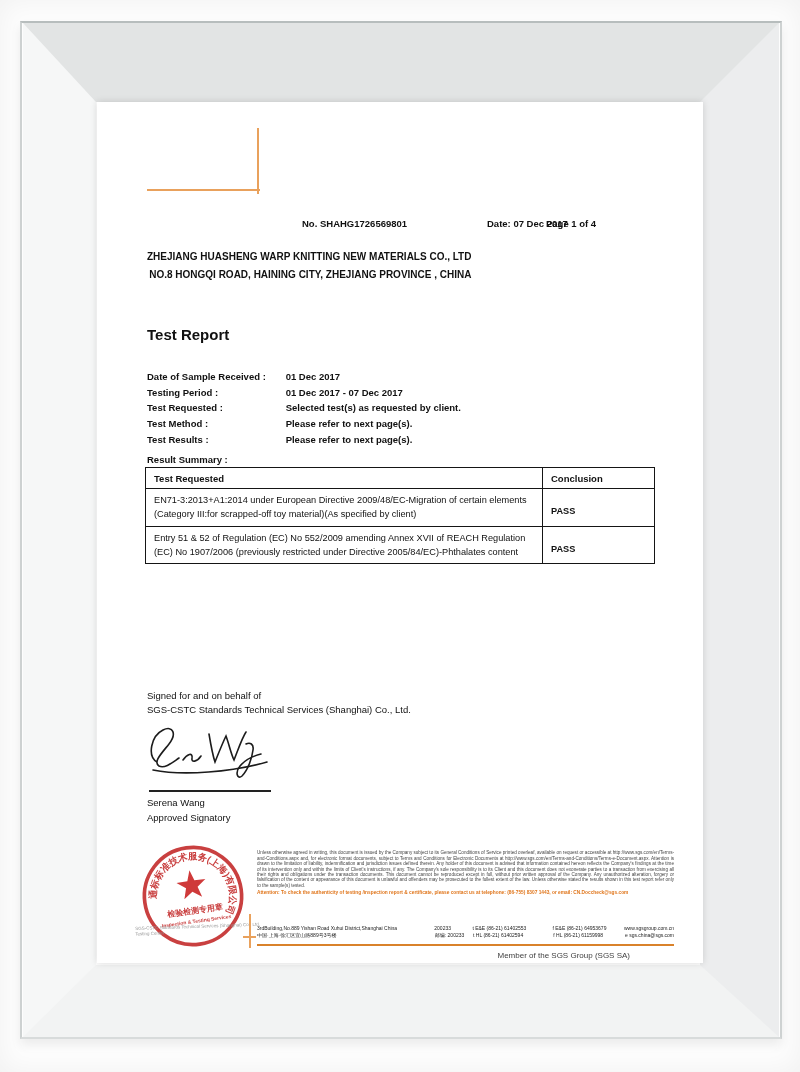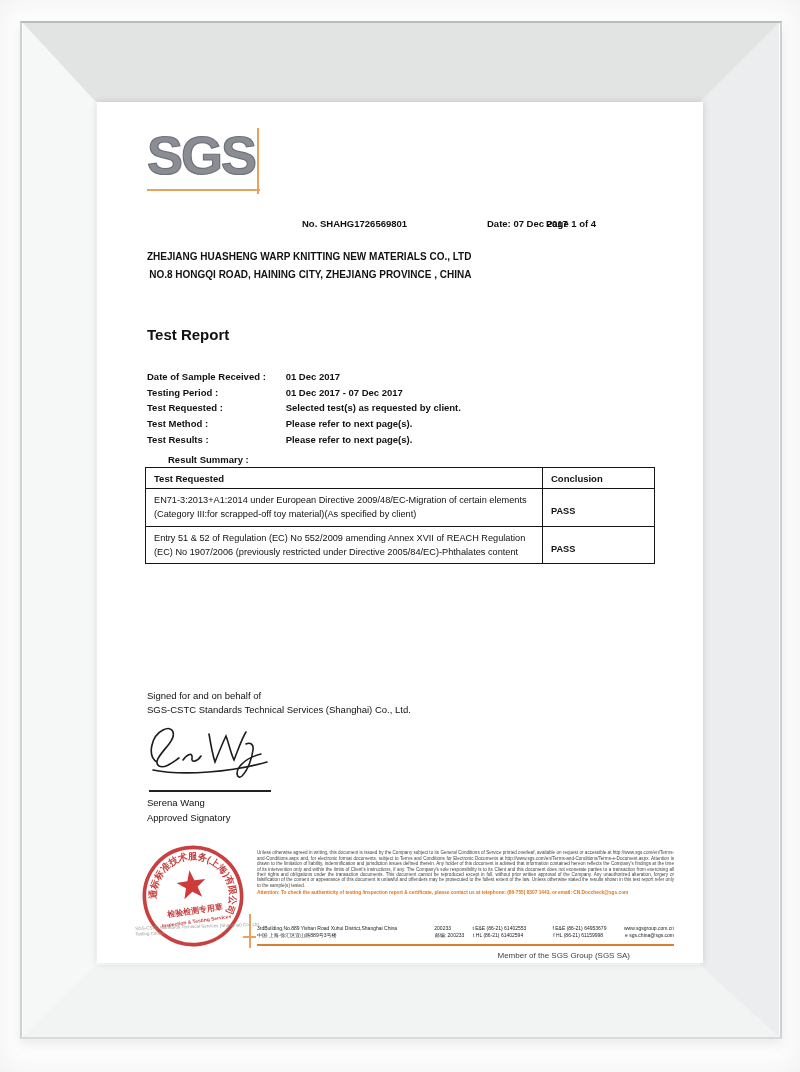--- a/index.html
+++ b/index.html
@@ -25,21 +25,21 @@
   .hdr{top:112px;height:18px;font-weight:700;color:#111;}
   .hdr-title{left:50px;font-size:15px;}
   .hdr-no{left:205px;font-size:9.5px;top:4px;position:absolute;}
   .hdr-date{left:353px;font-size:9.5px;top:4px;position:absolute;margin-left:37px;}
   .hdr-page{left:449px;font-size:9.5px;top:4px;position:absolute;}
   .hdr-wrap{position:absolute;left:0;top:112px;width:100%;height:20px;}
   .client{left:50px;top:146px;font-size:10px;font-weight:600;color:#111;line-height:17.5px;text-align:right;}
   .sample{left:50px;top:226px;font-size:9.3px;color:#111;}
   .field-row{position:absolute;left:50px;font-size:9.5px;font-weight:600;color:#111;width:520px;}
   .field-label{display:inline-block;width:136px;}
-  .rs-label{left:50px;top:352px;font-size:9.5px;font-weight:600;color:#111;margin-left:21px;}
+  .rs-label{left:50px;top:352px;font-size:9.5px;font-weight:600;color:#111;}
   
   .rtable{left:48px;top:365px;width:510px;border-collapse:collapse;}
   .rtable td,.rtable th{border:1.6px solid #151515;vertical-align:top;}
   .rtable th{font-size:9.5px;font-weight:700;color:#111;text-align:left;padding:5px 8px 4px 8px;}
   .rtable th.ccol,.rtable td.ccol{width:112px;}
   .rtable td{font-size:9.2px;color:#111;line-height:1.55;padding:4px 8px;}
   .rtable td.ccol{font-weight:600;padding-top:15px;}
   
   .sig-line1{left:50px;top:588px;font-size:9.5px;color:#111;}
   .sig-line2{left:50px;top:602px;font-size:9.5px;color:#111;}
@@ -72,21 +72,20 @@
 </style>
 </head>
 <body>
 
 <div class="poster">
   <div class="frame-lip"></div>
   <div class="frame-bevel"></div>
 
   <div class="document">
 
-    <div class="abs sgs-logo">SGS</div>
     <div class="abs vline-orange"></div>
     <div class="abs hline-orange"></div>
 
     <div class="hdr-wrap">
       <span class="abs hdr hdr-title">Test Report</span>
       <span class="hdr hdr-no">No. SHAHG1726569801</span>
       <span class="hdr hdr-date">Date: 07 Dec 2017</span>
       <span class="hdr hdr-page">Page 1 of 4</span>
     </div>
 

